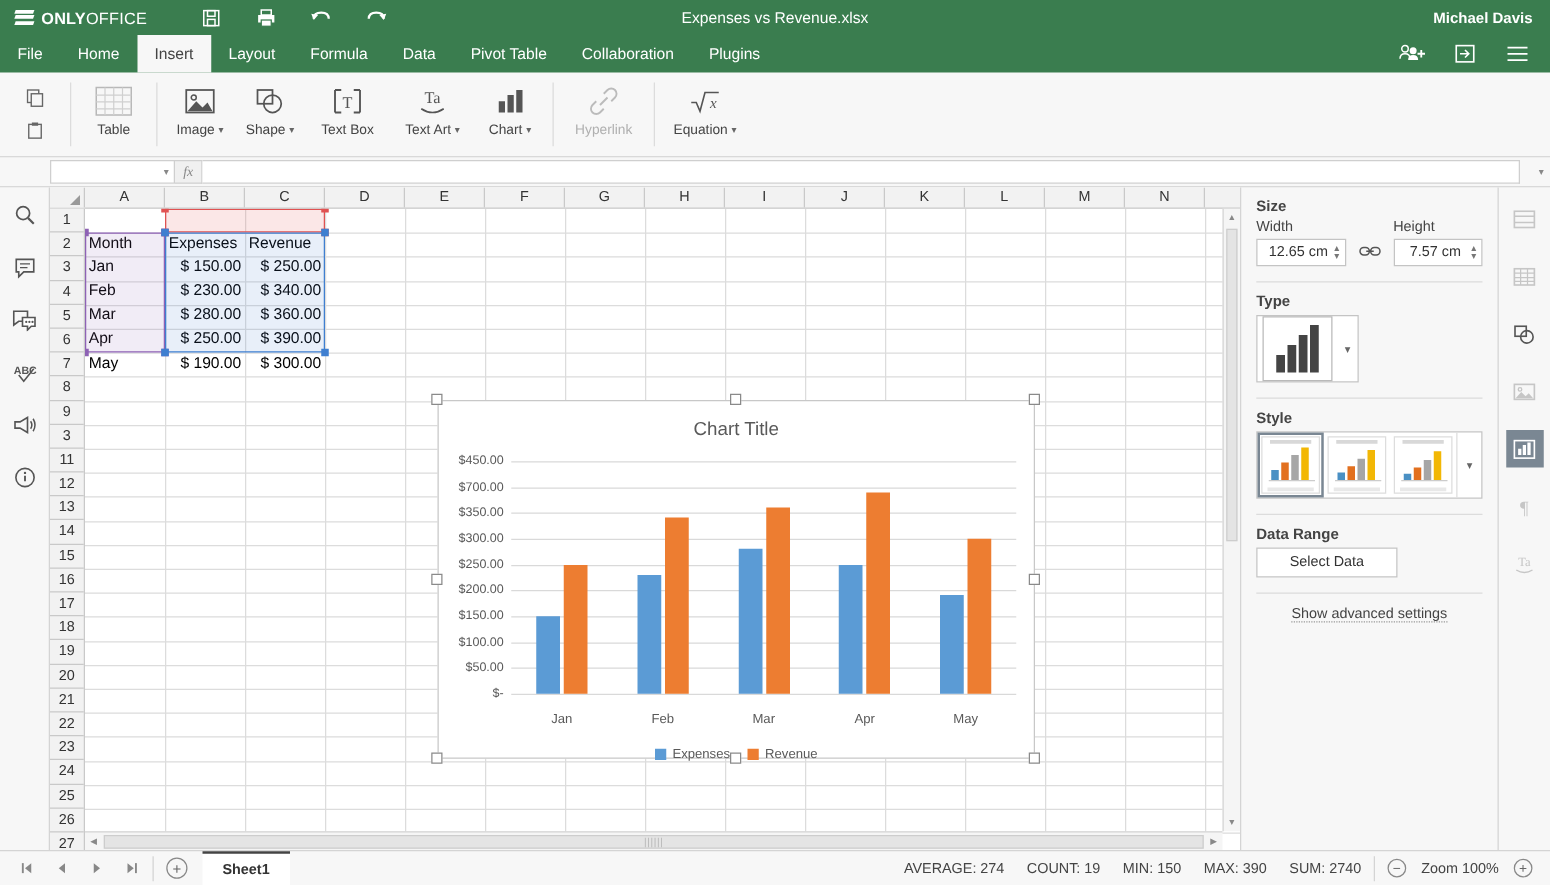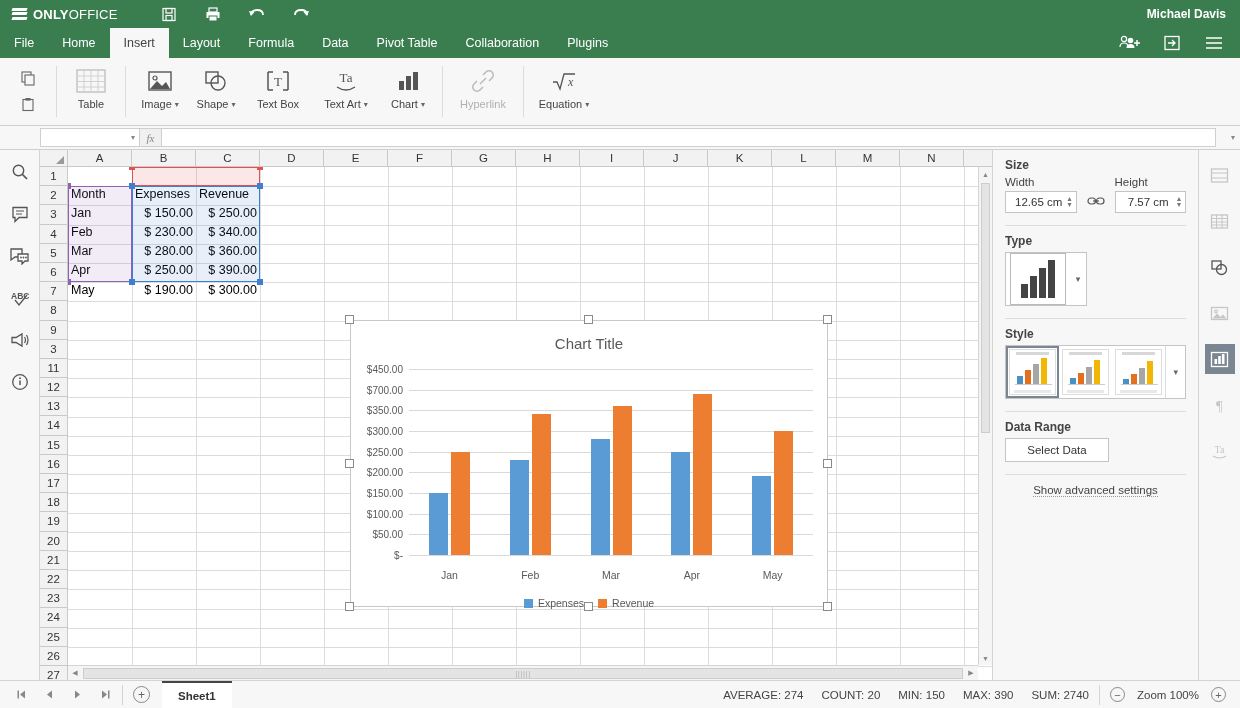--- a/index.html
+++ b/index.html
@@ -144,21 +144,21 @@
   .tbar { background: #444; width: 7px; }
   .type-caret { width: 16px; display: flex; align-items: center; justify-content: center; font-size: 9px; color: #666; }
 
   .stylerow { display: flex; align-items: stretch; border: 1px solid #c4c4c4; background: #fff; }
   .stylecell { width: 54px; height: 52px; padding: 3px; }
   .stylecell.sel { outline: 2px solid #7a8793; outline-offset: -2px; }
   .style-thumb { width: 100%; height: 100%; background: #fff; border: 1px solid #ddd; position: relative; overflow: hidden; }
   .style-caret { width: 20px; display: flex; align-items: center; justify-content: center; font-size: 9px; color: #666; border-left: 1px solid #ddd; }
 
   .databtn {
-    width: 104px; height: 24px; background: #fff; border: 1px solid #c4c4c4;
+    width: 113px; height: 24px; background: #fff; border: 1px solid #c4c4c4;
     display: flex; align-items: center; justify-content: center;
     font-size: 11.5px; color: #333; cursor: pointer;
   }
   .advlink {
     text-align: center; font-size: 11.5px; color: #444;
     border-bottom: 1px dotted #999; display: inline-block; cursor: pointer;
   }
   .advwrap { text-align: center; }
 
   
@@ -259,20 +259,21 @@
           <path d="M3 9 L1 4 L6.5 5 Z" fill="#fff"></path>
         </svg>
     </div>
     <div class="tb-ic">
       <svg width="18" height="14" viewBox="0 0 18 14">
           <path d="M15 8 Q15 3 9 3 Q3 3 3 8" fill="none" stroke="#fff" stroke-width="1.8"></path>
           <path d="M15 9 L17 4 L11.5 5 Z" fill="#fff"></path>
         </svg>
     </div>
   </div>
+  <div class="doc-title">Expenses vs Revenue.xlsx</div>
   <div class="user-name">Michael Davis</div>
 </div>
 
 <div class="tabbar">
   <div class="tab">File</div>
   <div class="tab">Home</div>
   <div class="tab active">Insert</div>
   <div class="tab">Layout</div>
   <div class="tab">Formula</div>
   <div class="tab">Data</div>
@@ -820,21 +821,21 @@
           <path d="M2 1.5 L7 5.5 L2 9.5 Z" fill="#888"></path>
           <rect x="8" y="1.5" width="1.5" height="8" fill="#888"></rect>
         </svg>
       </div>
   </div>
   <div class="sb-sep"></div>
   <div class="addsheet">+</div>
   <div class="sheettab">Sheet1</div>
   <div class="stats">
     <span>AVERAGE: 274</span>
-    <span>COUNT: 20</span>
+    <span>COUNT: 19</span>
     <span>MIN: 150</span>
     <span>MAX: 390</span>
     <span>SUM: 2740</span>
   </div>
   <div class="sb-sep"></div>
   <div class="zoomgrp">
     <div class="zb">−</div>
     <span>Zoom 100%</span>
     <div class="zb">+</div>
   </div>

